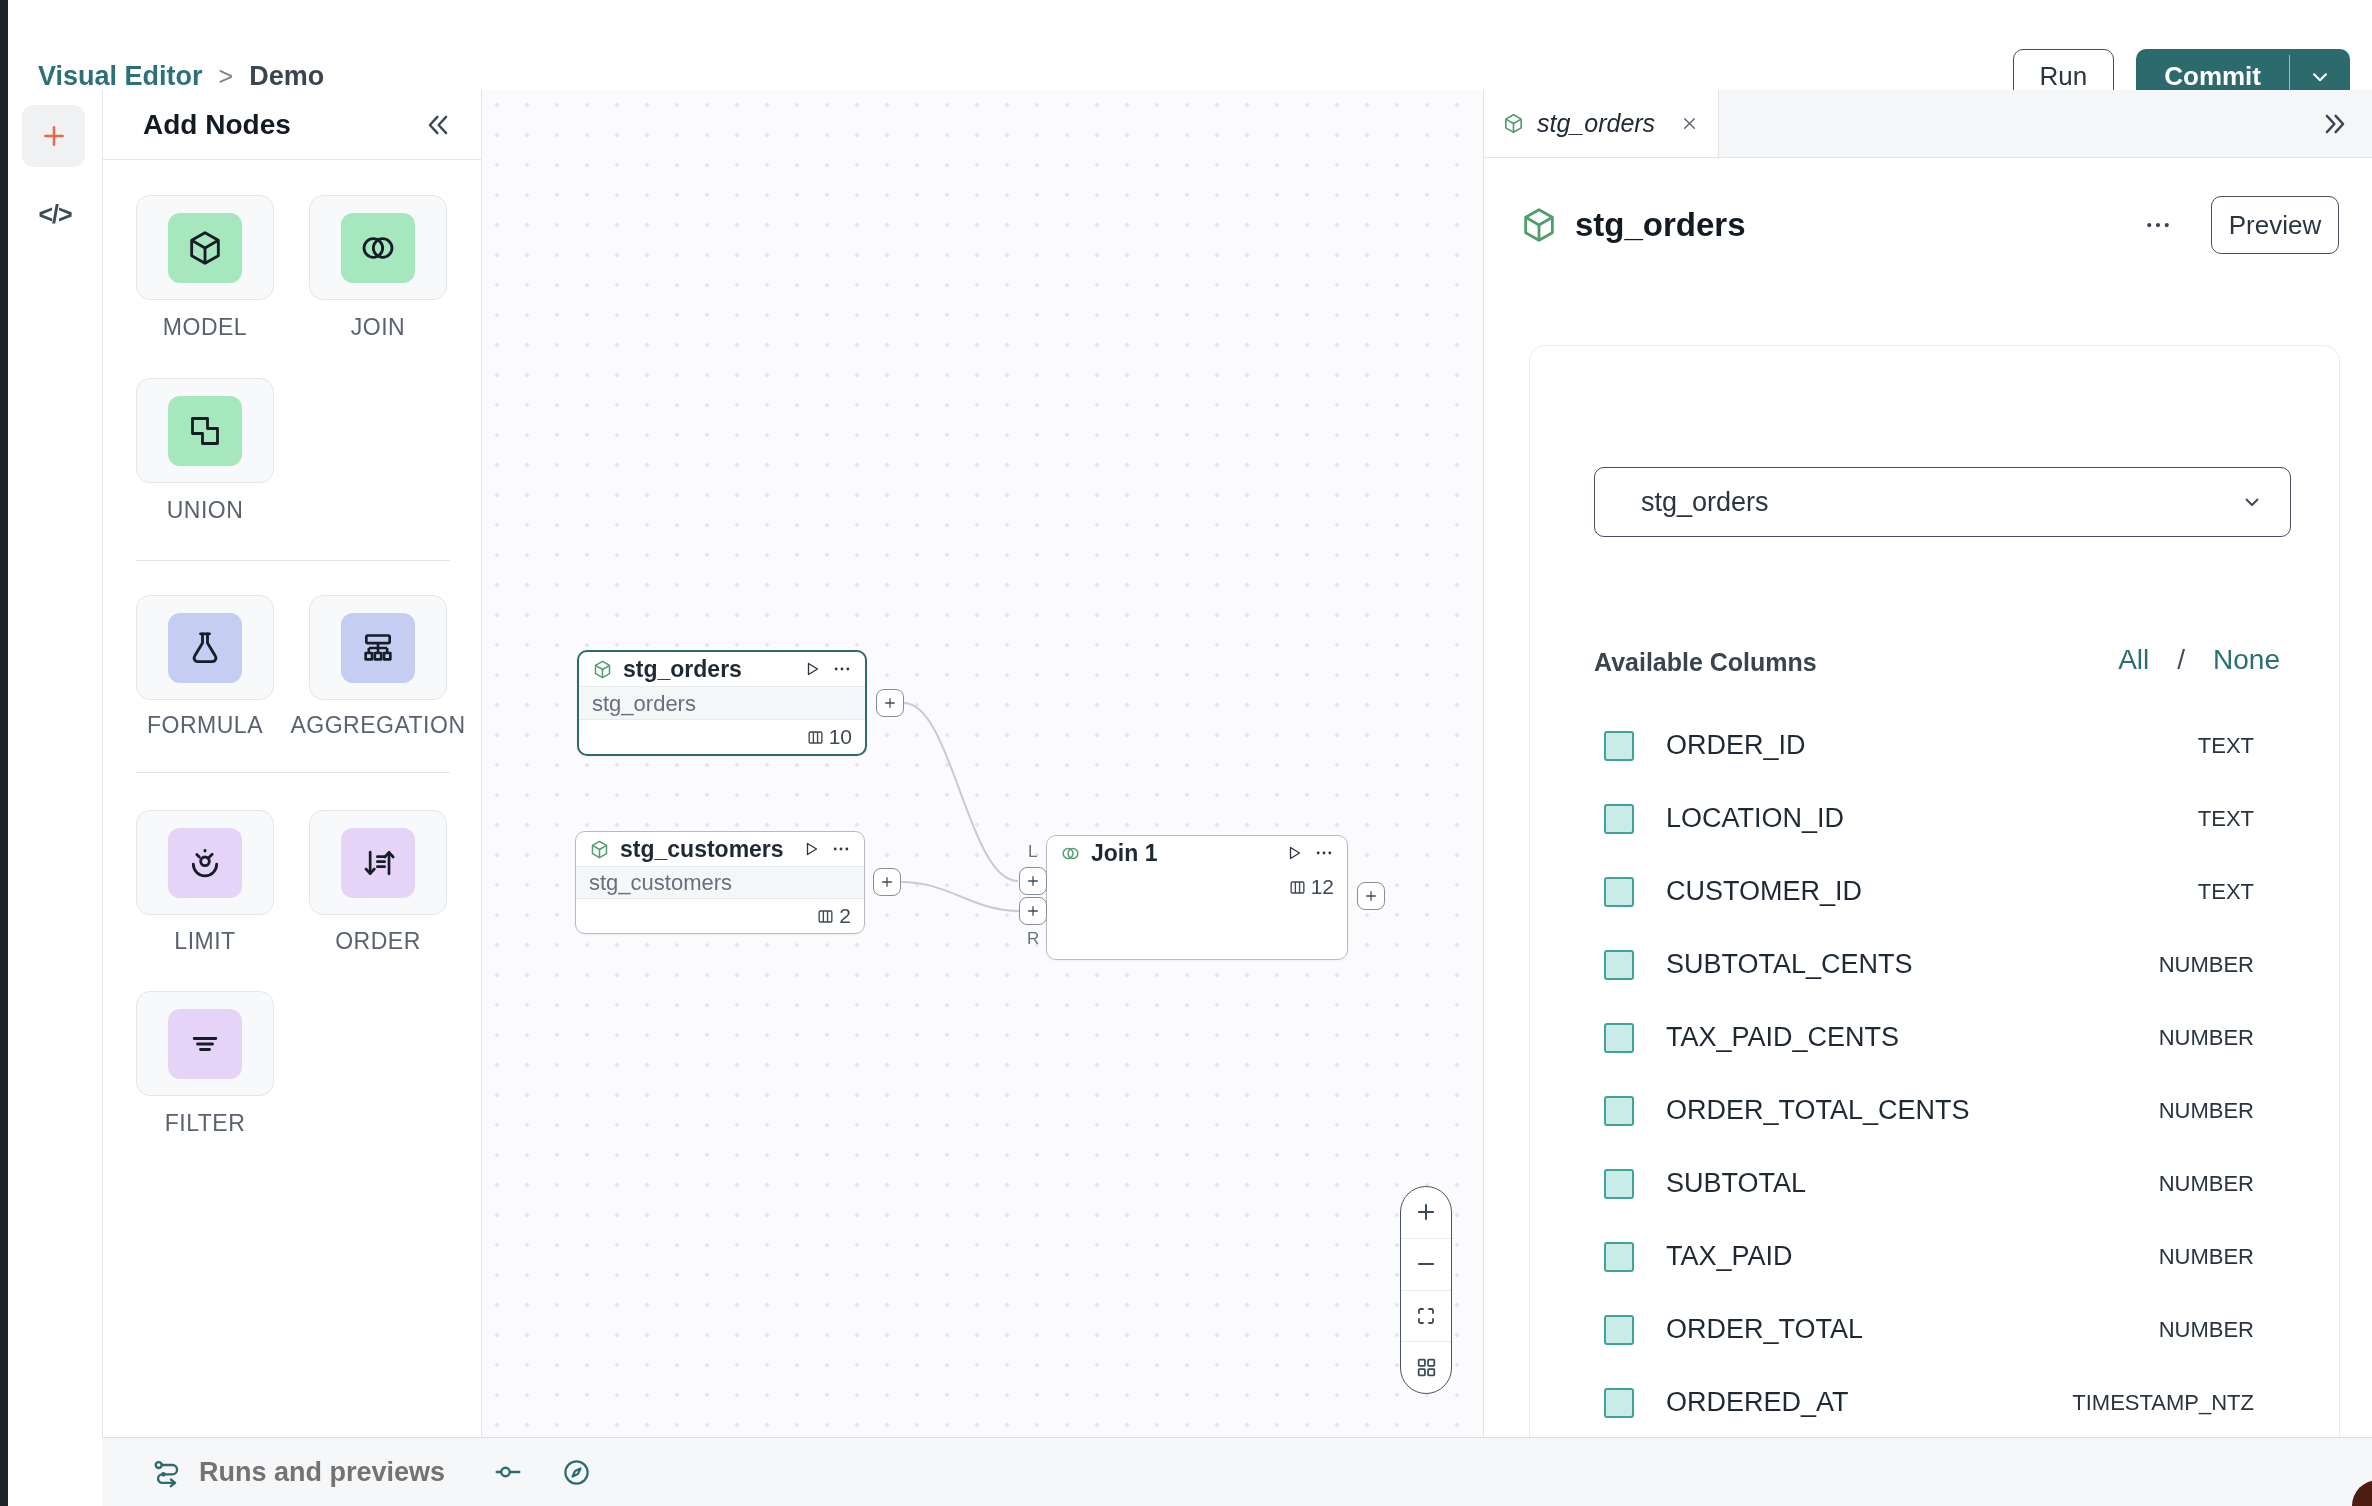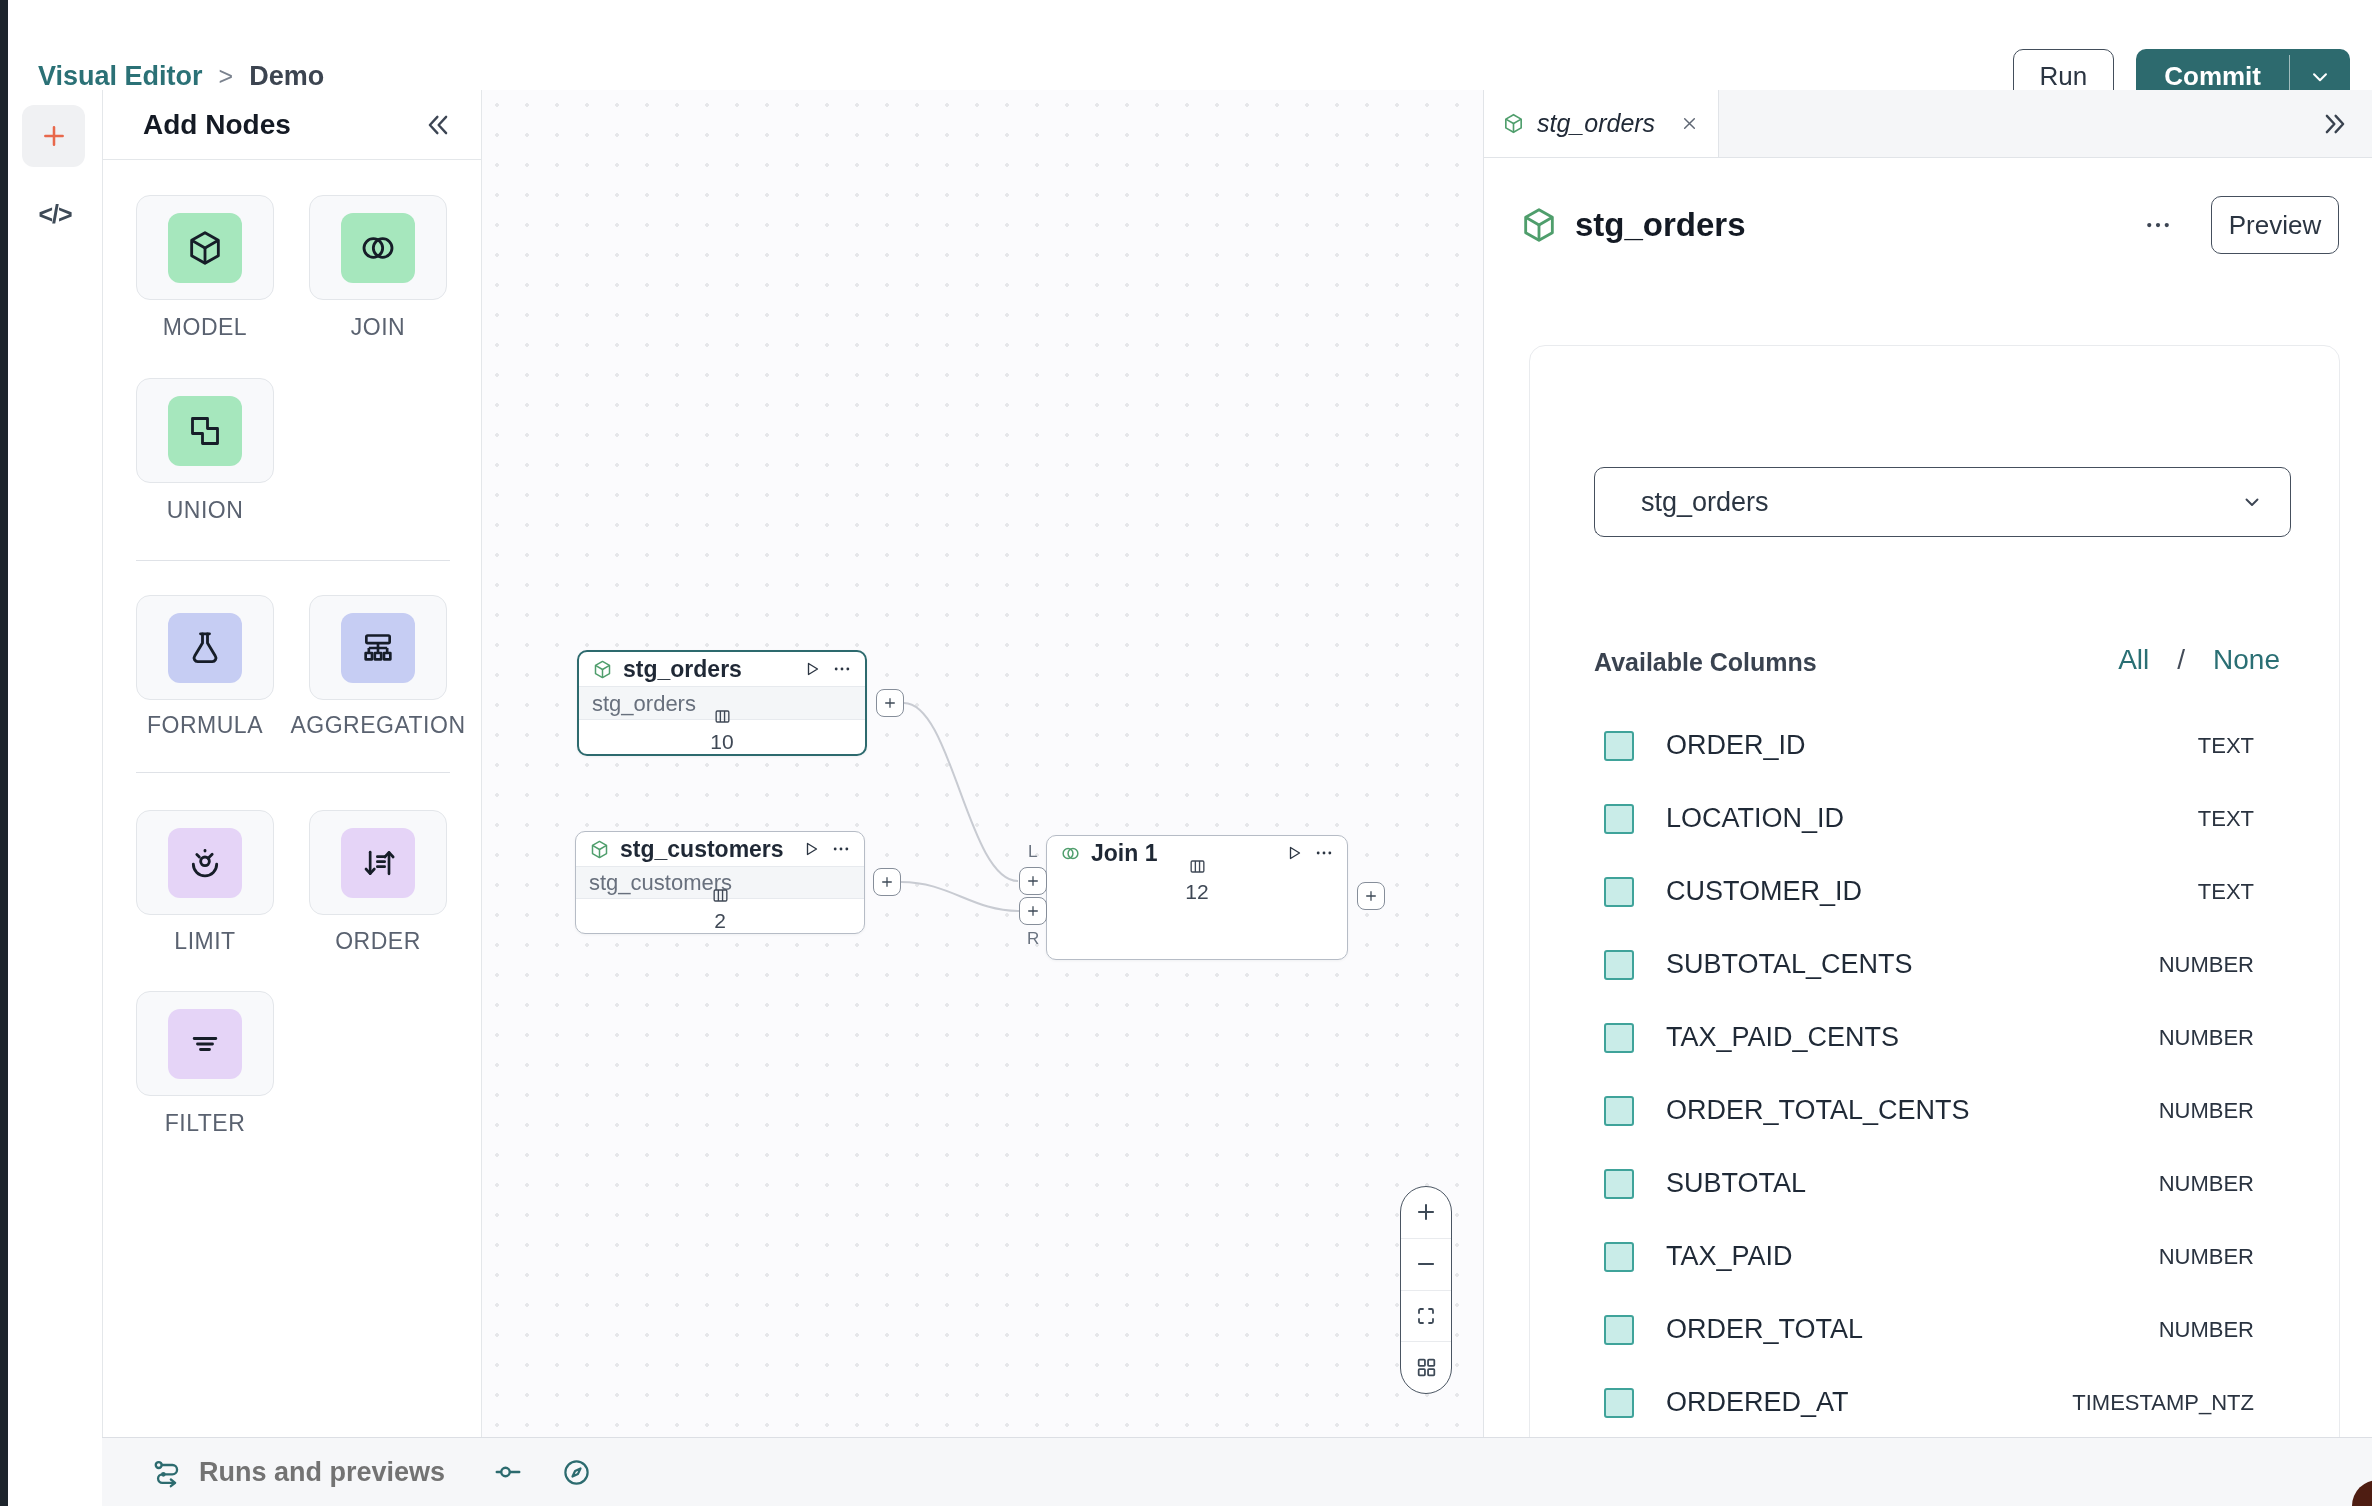--- a/index.html
+++ b/index.html
@@ -56,21 +56,21 @@
           box-shadow:0 1px 3px rgba(20,30,40,.05); }
   .node-sel  { border:2px solid #2d6a6e; }
   .node-def  { border:1.5px solid #b6bcc6; }
   .node-head { height:34px; display:flex; align-items:center; gap:10px; padding:0 13px; }
   .node-title{ flex:1; font-size:23px; font-weight:700; color:#1f2835; white-space:nowrap; }
   .node-act  { color:#2b3542; display:flex; align-items:center; cursor:pointer; }
   .node-body { flex:1; background:#f4f6f8; border-top:1px solid #e7eaee; border-bottom:1px solid #e7eaee;
                padding:0 13px; display:flex; flex-direction:column; justify-content:center; }
   .node-sub  { font-size:22px; color:#68707d; line-height:29px; white-space:nowrap; }
   .node-foot { height:34px; display:flex; align-items:center; justify-content:flex-end; gap:4px; padding:0 13px;
-               color:#3f4855; font-size:21px;flex-direction:column; }
+               color:#3f4855; font-size:21px; }
 
   .plus-handle { position:absolute; width:28px; height:28px; background:#fff; border:1.5px solid #868e9a;
                  border-radius:8px; display:flex; align-items:center; justify-content:center; color:#3e4a57; cursor:pointer; }
   .handle-lab { position:absolute; font-size:17px; color:#6a7380; }
 
   .zoomctl { position:absolute; left:918px; top:1096px; width:52px; height:208px; background:#fff;
              border:1.5px solid #4a5562; border-radius:26px; display:flex; flex-direction:column; overflow:hidden; }
   .zoomctl .zc { flex:1; display:flex; align-items:center; justify-content:center; color:#3e4a57; cursor:pointer; }
   .zoomctl .zc + .zc { border-top:1px solid #e9ebee; }
   .zc-dim { color:#c4c9d0; }

